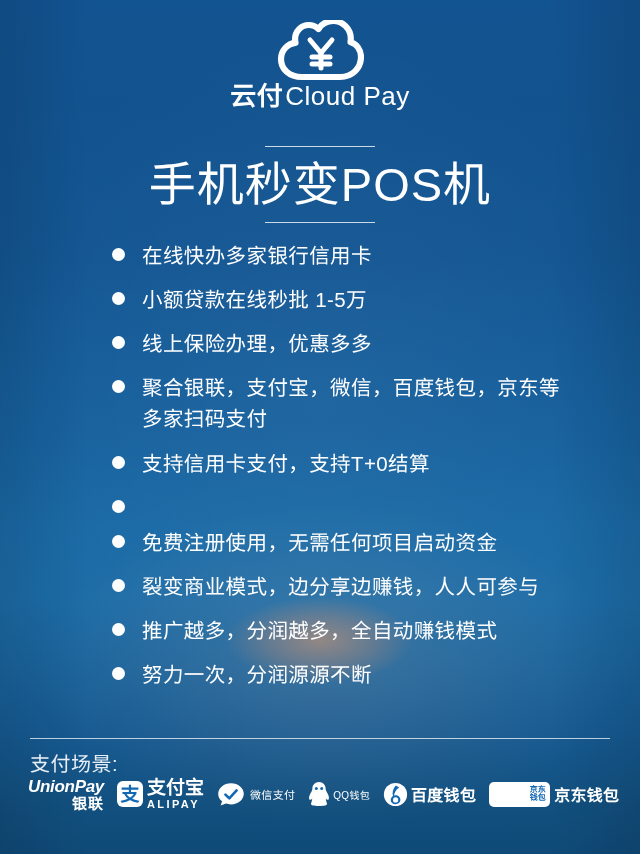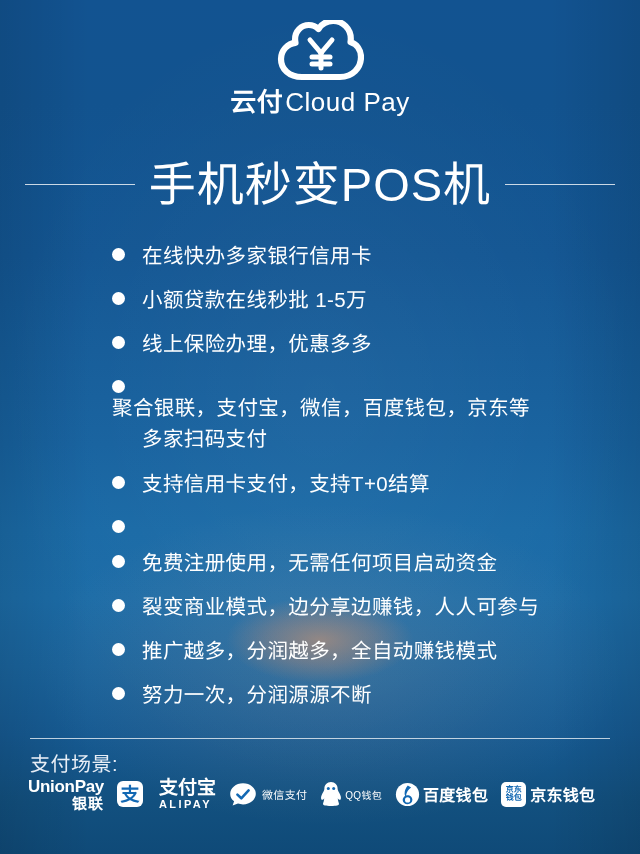--- a/index.html
+++ b/index.html
@@ -30,30 +30,30 @@
   .poster::after{
     content:"";position:absolute;inset:0;pointer-events:none;
     background:radial-gradient(ellipse 520px 640px at 320px 400px, rgba(255,255,255,.045) 0%, rgba(0,0,0,0) 62%),
                linear-gradient(90deg, rgba(0,0,0,.10) 0%, rgba(0,0,0,0) 14%, rgba(0,0,0,0) 86%, rgba(0,0,0,.10) 100%);
   }
 
   
   .brand{position:absolute;top:20px;left:0;right:0;text-align:center;z-index:3;}
   .cloud-logo{display:block;margin:0 auto;}
   .brand-name{
-    margin-top:6px;font-size:26px;color:#ffffff;letter-spacing:.5px;
+    margin-top:0;font-size:26px;color:#ffffff;letter-spacing:.5px;
     white-space:nowrap;line-height:1.1;
   }
   .brand-cn{font-weight:bold;}
   .brand-en{font-weight:300;margin-left:2px;}
 
   
   .headline-row{
     position:absolute;top:152px;left:0;right:0;height:64px;z-index:3;
-    display:flex;align-items:center;justify-content:center;gap:14px;
+    display:flex;align-items:center;justify-content:center;gap:14px;flex-direction:column;
   }
   .rule{height:1px;background:rgba(255,255,255,.78);flex:0 0 auto;}
   .rule.left{width:110px;}
   .rule.right{width:110px;}
   .headline{
     font-size:47px;color:#ffffff;letter-spacing:1px;white-space:nowrap;
     font-weight:400;line-height:1;
   }
 
   
@@ -79,50 +79,50 @@
     font-size:20px;color:#e8eef6;letter-spacing:.5px;
   }
   .logos{
     position:absolute;left:28px;right:14px;top:772px;height:44px;z-index:3;
     display:flex;align-items:center;gap:13px;
   }
   .logo{display:flex;align-items:center;color:#fff;white-space:nowrap;}
 
   
   .up{flex-direction:column;align-items:flex-start;line-height:1;}
-  .up-en{font-size:17px;font-weight:bold;letter-spacing:-.3px;}
+  .up-en{font-size:17px;font-weight:bold;font-style:italic;letter-spacing:-.3px;}
   .up-cn{font-size:15px;font-weight:bold;letter-spacing:1px;align-self:flex-end;margin-top:1px;}
 
   
   .ali-badge{
     width:26px;height:26px;border-radius:6px;background:#fff;color:#1268b3;
     display:flex;align-items:center;justify-content:center;
     font-size:19px;font-weight:bold;line-height:1;margin-right:4px;
   }
-  .ali-text{display:flex;flex-direction:column;line-height:1;margin-left:12px;}
+  .ali-text{display:flex;flex-direction:column;line-height:1;}
   .ali-cn{font-size:19px;font-weight:bold;letter-spacing:0;}
   .ali-en{font-size:11px;font-weight:bold;letter-spacing:2.4px;margin-top:2px;}
 
   
   .wx-badge{position:relative;width:28px;height:24px;margin-right:5px;}
   .wx-text{font-size:11px;letter-spacing:.3px;}
 
   
   .qq-badge{width:22px;height:26px;margin-right:3px;}
   .qq-text{font-size:10px;letter-spacing:.3px;}
 
   
   .bd-badge{width:25px;height:25px;margin-right:3px;}
   .bd-text{font-size:16px;font-weight:bold;letter-spacing:.3px;}
 
   
   .jd-badge{
     width:25px;height:25px;border-radius:5px;background:#fff;color:#1268b3;
     display:flex;flex-direction:column;align-items:center;justify-content:center;
-    line-height:1.05;margin-right:4px;
+    line-height:1.05;margin-right:4px;padding-left:36px;
   }
   .jd-badge span{font-size:8px;font-weight:bold;letter-spacing:0;}
   .jd-text{font-size:16px;font-weight:bold;letter-spacing:.3px;}
 </style>
 </head>
 <body>
 
 <div class="poster">
 
   <div class="brand">
@@ -157,21 +157,21 @@
       <span class="txt">在线快办多家银行信用卡</span>
     </div>
     <div class="row">
       <span class="dot"></span>
       <span class="txt">小额贷款在线秒批 1-5万</span>
     </div>
     <div class="row">
       <span class="dot"></span>
       <span class="txt">线上保险办理，优惠多多</span>
     </div>
-    <div class="row" style="margin-bottom:2px;flex-direction:column;">
+    <div class="row" style="margin-bottom:2px;">
       <span class="dot"></span>
       <span class="txt">聚合银联，支付宝，微信，百度钱包，京东等</span>
     </div>
     <div class="row">
       <span class="dot hidden"></span>
       <span class="txt">多家扫码支付</span>
     </div>
     <div class="row">
       <span class="dot"></span>
       <span class="txt">支持信用卡支付，支持T+0结算</span>

